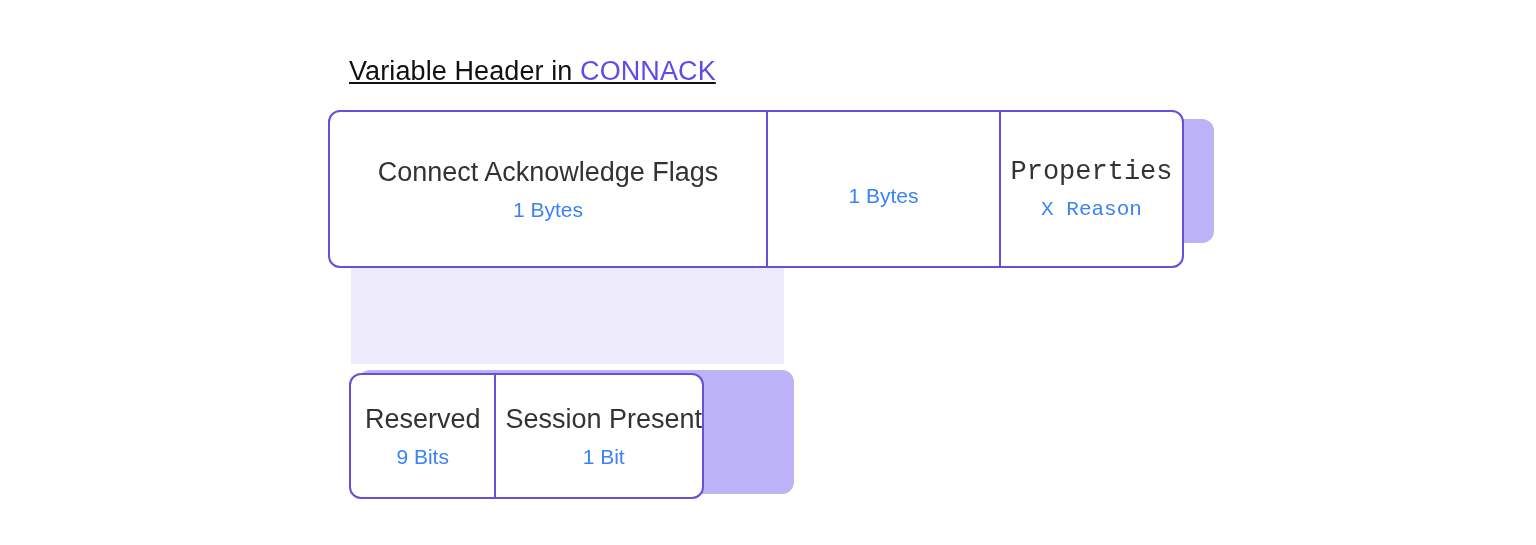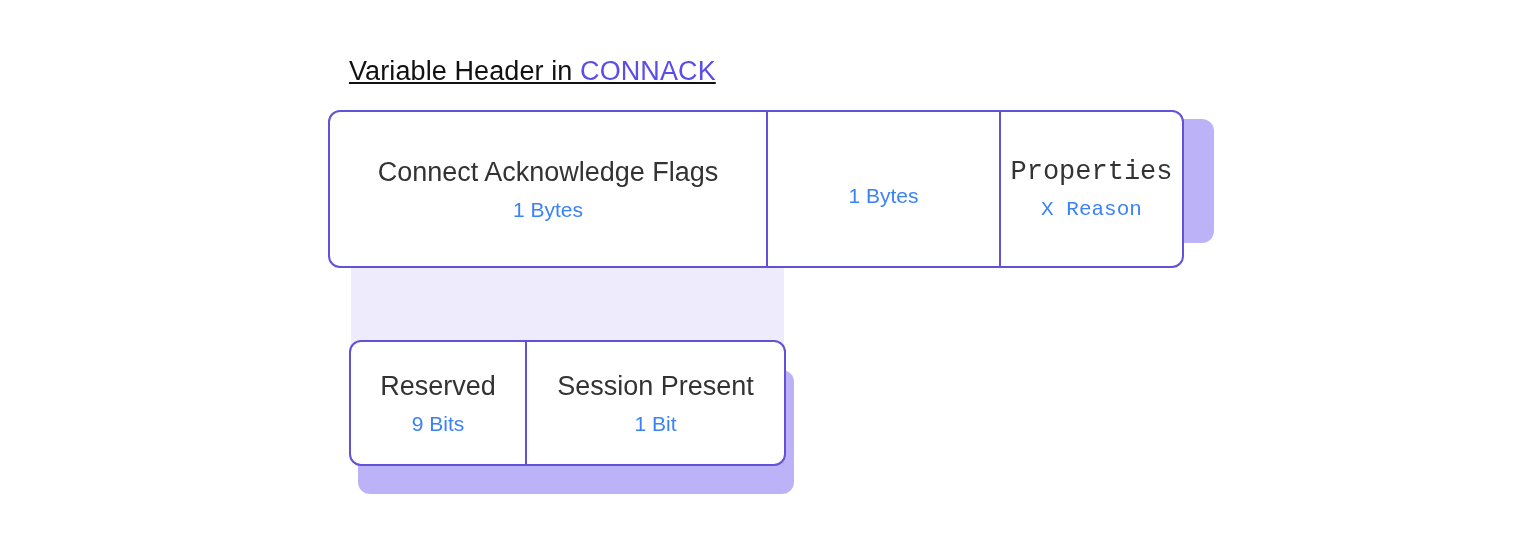--- a/index.html
+++ b/index.html
@@ -33,22 +33,22 @@
   <div class="cell" style="width:233px;">
     <div class="size">1 Bytes</div>
   </div>
   <div class="cell" style="flex:1;font-family:Liberation Mono, monospace;">
     <div class="name">Properties</div>
     <div class="size">X Reason</div>
   </div>
 </div>
 
 <div class="shadow" style="left:358px; top:370px; width:436px; height:124px;"></div>
-<div class="box" style="left:349px; top:340px; width:437px; height:126px;align-items:center;">
+<div class="box" style="left:349px; top:373px; width:355px; height:126px;align-items:center;">
   <div class="cell" style="width:174px;">
     <div class="name">Reserved</div>
     <div class="size">9 Bits</div>
   </div>
-  <div class="cell" style="flex:1;">
+  <div class="cell" style="flex:1;padding-left:9px;">
     <div class="name">Session Present</div>
     <div class="size">1 Bit</div>
   </div>
 </div>
 
 </body></html>

